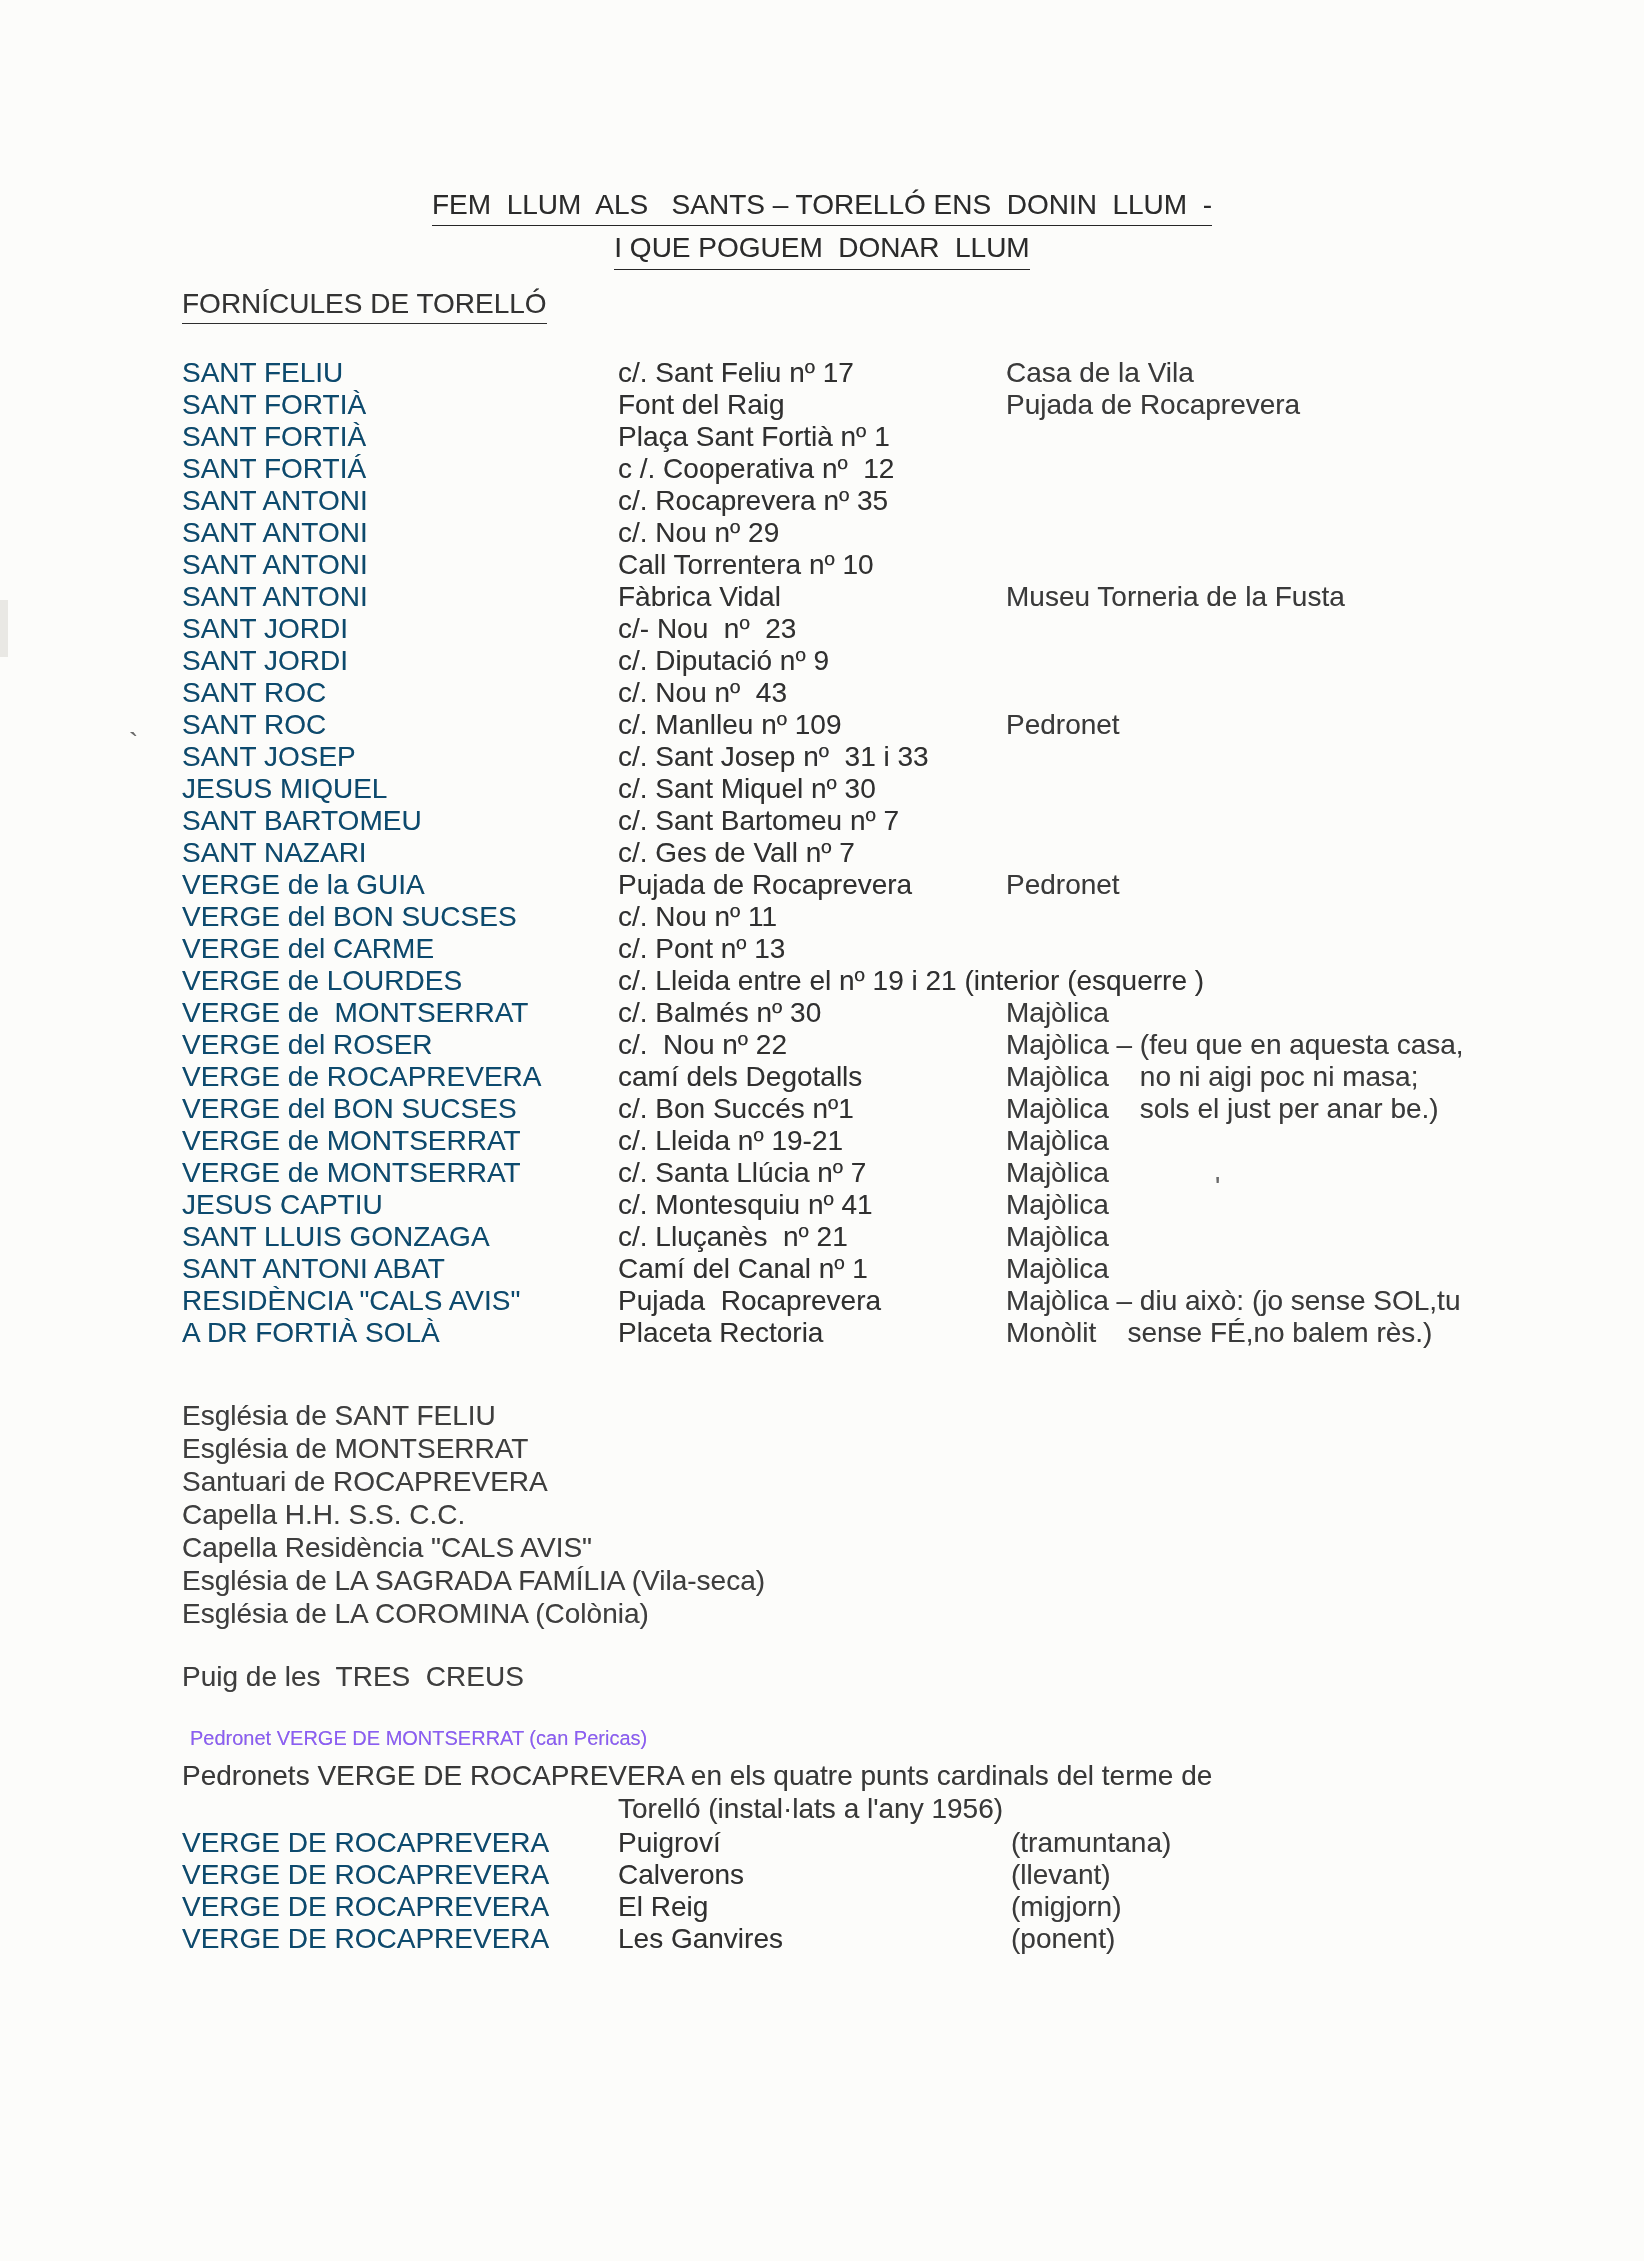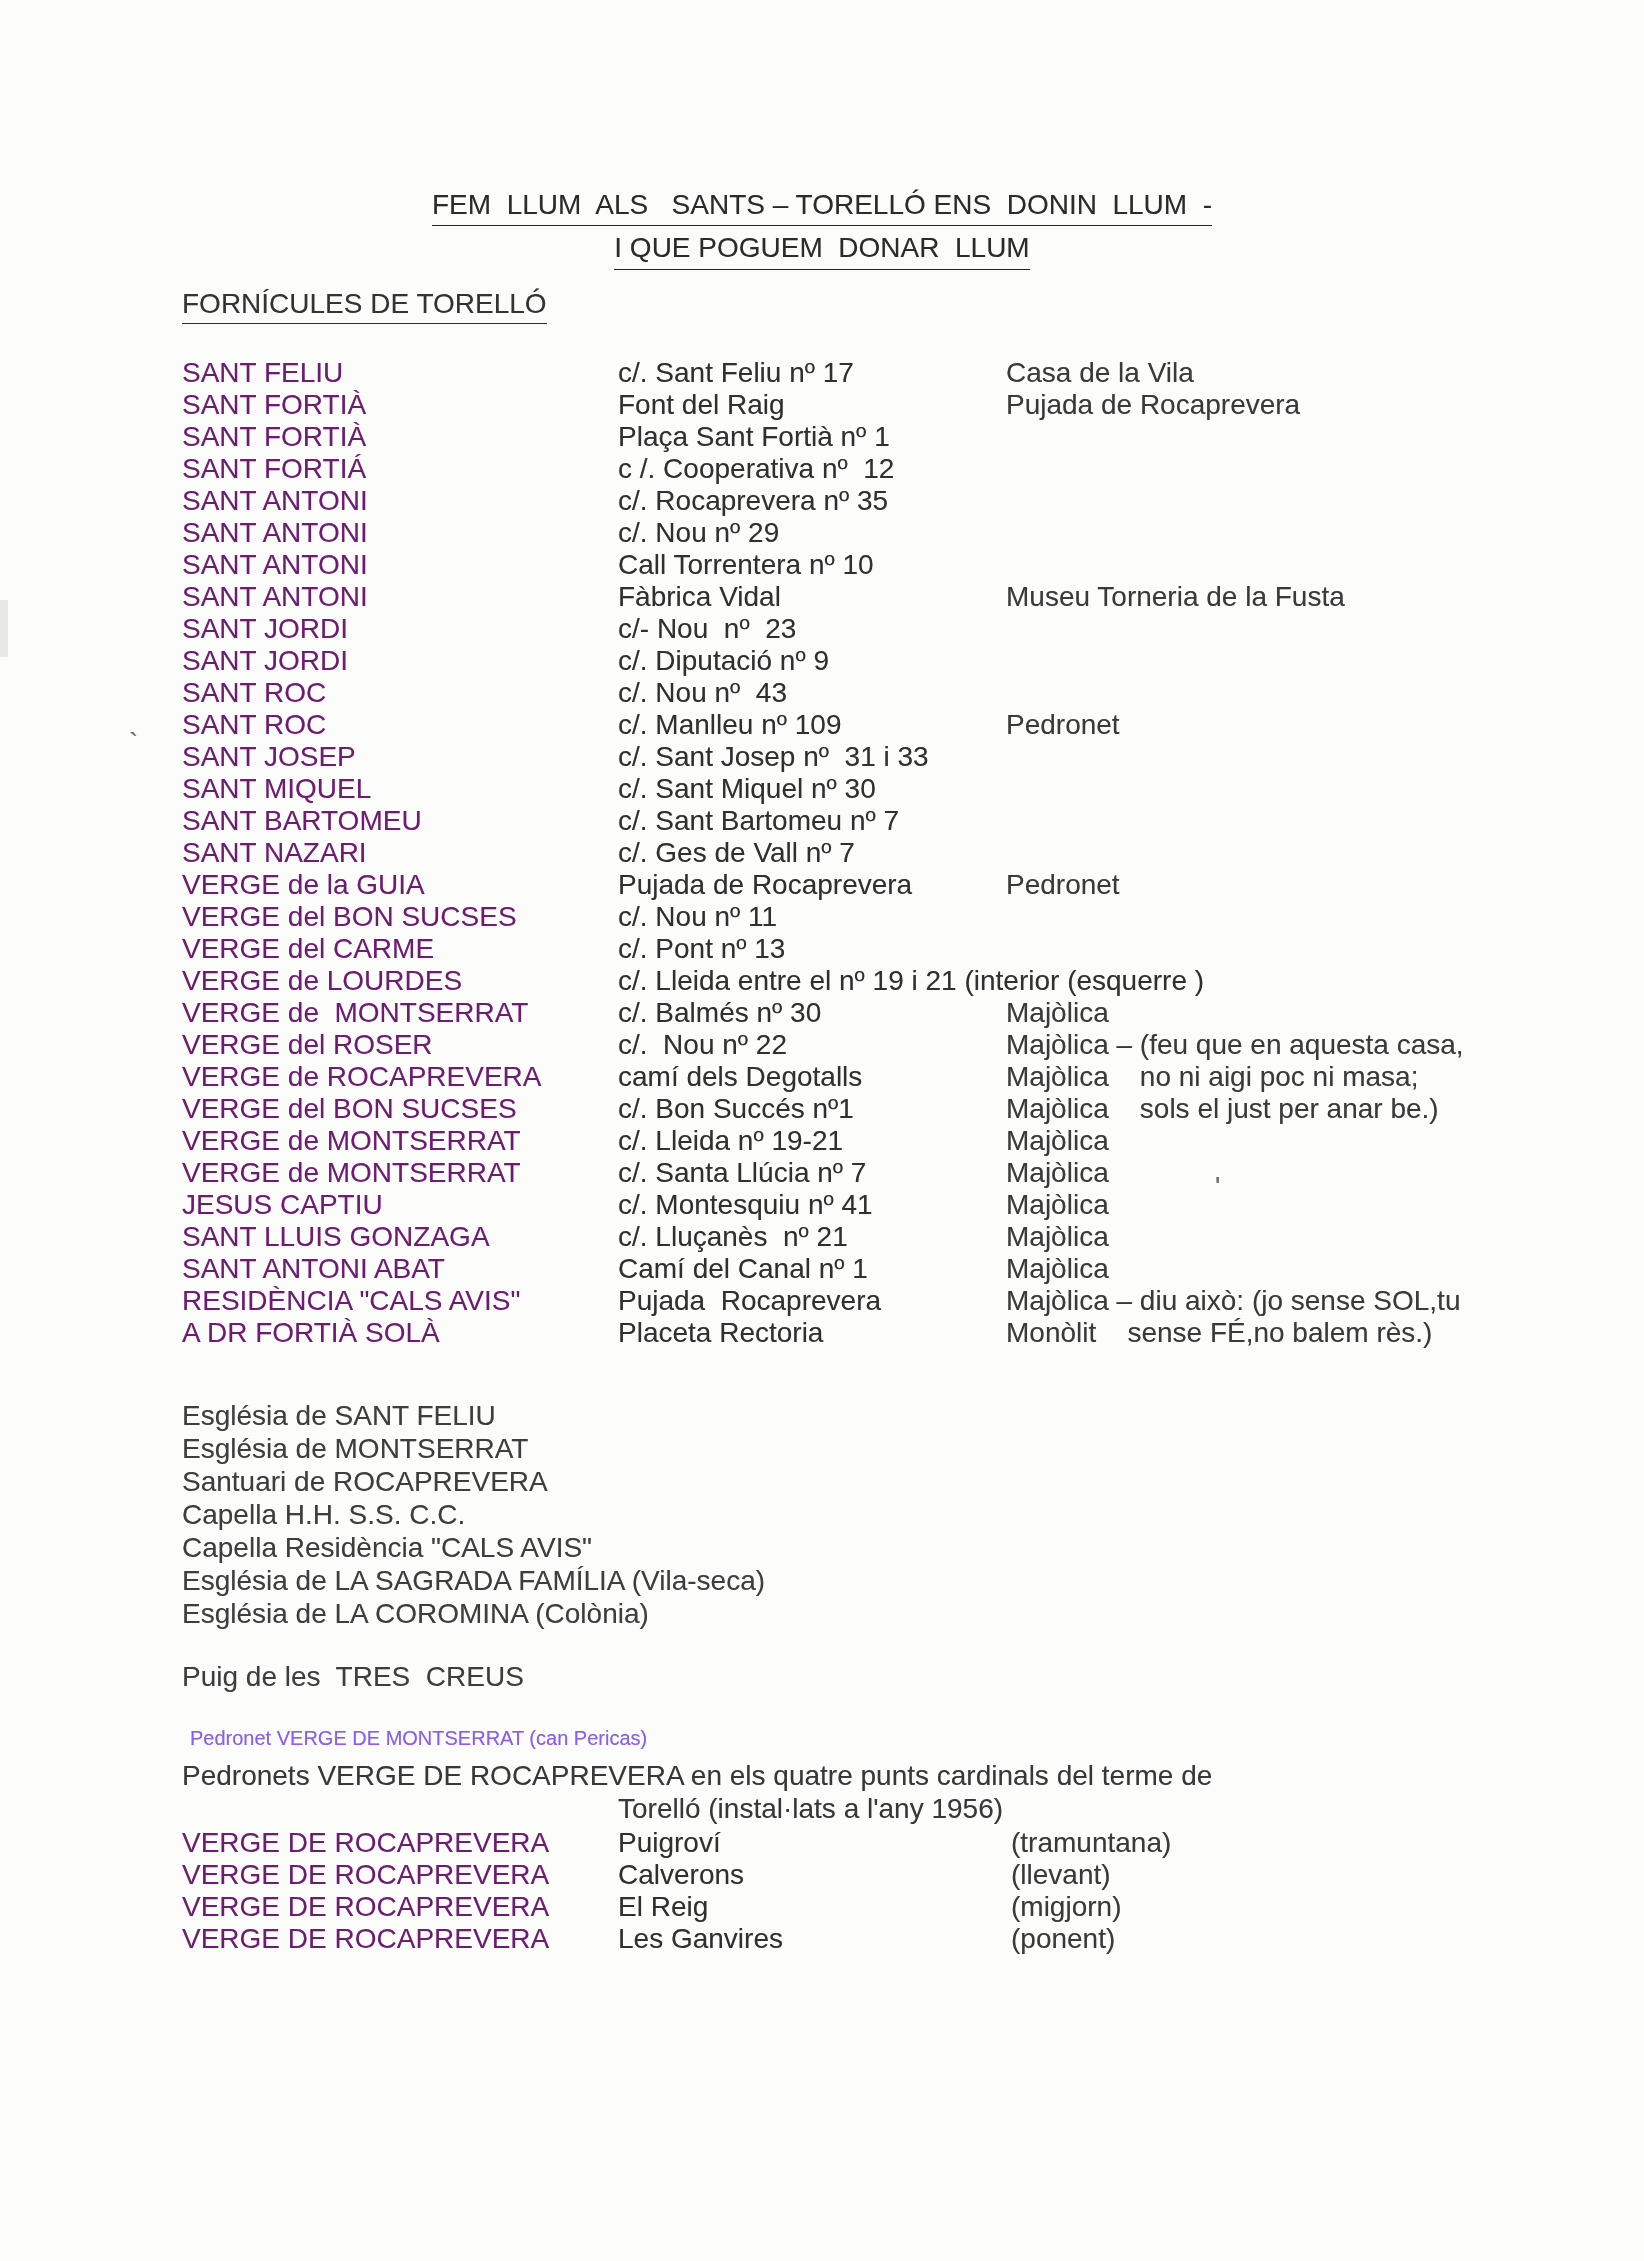--- a/index.html
+++ b/index.html
@@ -53,21 +53,21 @@
     width: 1644px;
   }
   .fornicules .row {
     position: relative;
     height: 32px;
   }
   .col-name {
     position: absolute;
     left: 182px;
     font-size: 28px;
-    color: #701a75;
+    color: #0c4a6e;
     white-space: pre;
   }
   .col-address {
     position: absolute;
     left: 618px;
     font-size: 28px;
     color: #303030;
     white-space: pre;
   }
   .col-note {
@@ -244,21 +244,21 @@
     <span class="col-note">Pedronet</span>
   </div>
 
   <div class="row">
     <span class="col-name">SANT JOSEP</span>
     <span class="col-address">c/. Sant Josep nº  31 i 33</span>
     <span class="col-note"></span>
   </div>
 
   <div class="row">
-    <span class="col-name">SANT MIQUEL</span>
+    <span class="col-name">JESUS MIQUEL</span>
     <span class="col-address">c/. Sant Miquel nº 30</span>
     <span class="col-note"></span>
   </div>
 
   <div class="row">
     <span class="col-name">SANT BARTOMEU</span>
     <span class="col-address">c/. Sant Bartomeu nº 7</span>
     <span class="col-note"></span>
   </div>
 

